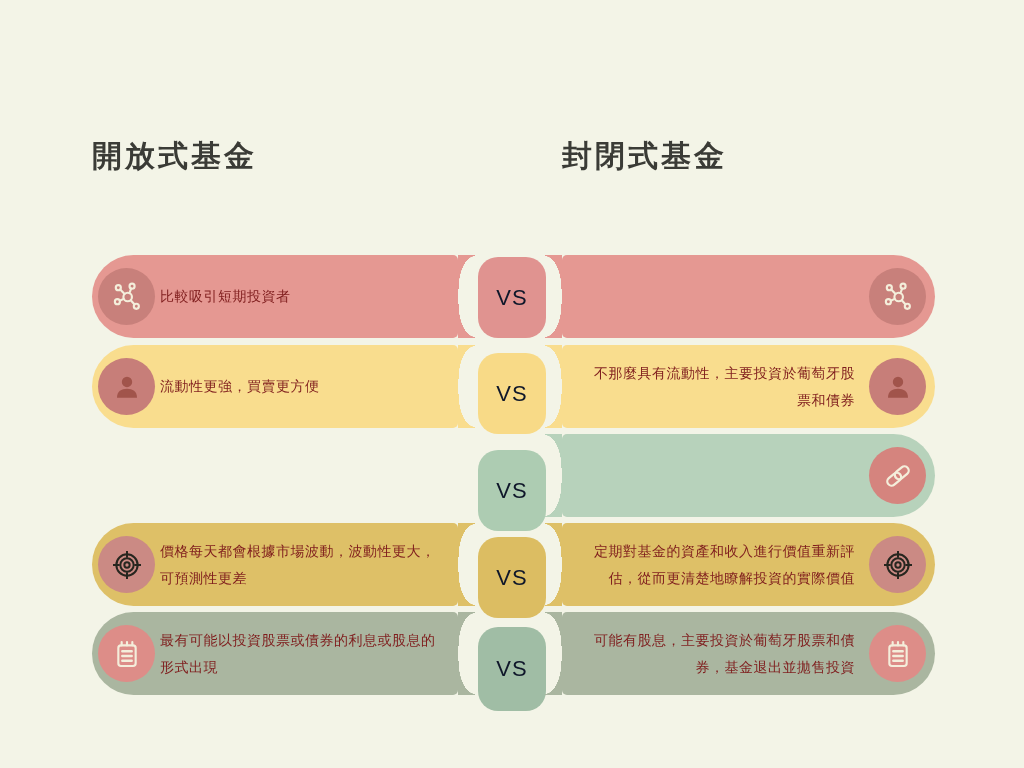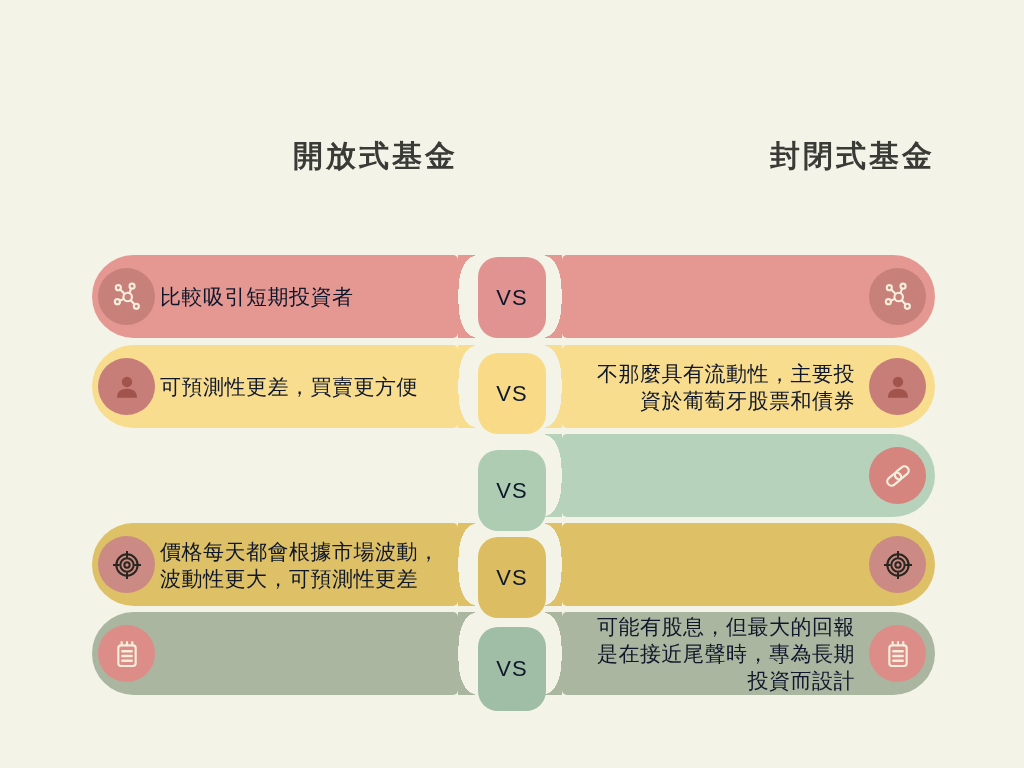--- a/index.html
+++ b/index.html
@@ -4,21 +4,21 @@
 <style>
   html,body{margin:0;padding:0;background:#e7e7dc;}
   .canvas{
     position:relative;width:1024px;height:768px;margin:0 auto;
     background:#f3f4e7;overflow:hidden;
     font-family:"Liberation Sans", sans-serif;
   }
   .title{
     position:absolute;top:136px;font-family:"Liberation Serif", serif;
     font-weight:bold;font-size:30px;letter-spacing:3px;color:#3a3b36;
-    text-align:right;
+    text-align:left;
   }
   .title-l{left:92px;width:366px;}
   .title-r{left:562px;width:373px;}
 
   .row{position:absolute;left:0;width:1024px;height:83px;}
   .r0{top:255px;--pill:#e59892;--vsC:#e09390;--circ:#c8807b;}
   .r1{top:345px;--pill:#f9dd8e;--vsC:#f8da87;--circ:#c77e79;}
   .r2{top:434px;--pill:#b7d2bb;--vsC:#adccb2;--circ:#d5847e;}
   .r3{top:523px;text-decoration:underline;--pill:#dec067;--vsC:#dcbd62;--circ:#cb8a84;}
   .r4{top:612px;--pill:#aab6a0;--vsC:#a0bda5;--circ:#dd8d88;}
@@ -45,21 +45,21 @@
 
   .icon-circle{
     position:absolute;top:13px;width:57px;height:57px;border-radius:50%;
     background:var(--circ);display:flex;align-items:center;justify-content:center;
   }
   .pill-l .icon-circle{left:6px;}
   .pill-r .icon-circle{right:9px;}
   .icon-circle svg{width:32px;height:32px;display:block;}
 
   .pill-text{
-    font-size:21px;line-height:27px;color:#0f172a;letter-spacing:.5px;flex:1;
+    font-size:14px;line-height:27px;color:#7f1d1d;letter-spacing:.5px;flex:1;
   }
   .pill-l .pill-text{margin-left:68px;margin-right:16px;text-align:left;}
   .pill-r .pill-text{margin-left:26px;margin-right:80px;text-align:right;}
 
   .vs{
     position:absolute;left:478px;width:68px;height:81px;border-radius:20px;
     background:var(--vsC);display:flex;align-items:center;justify-content:center;
     font-size:22px;letter-spacing:1px;color:#0f172a;
   }
   .r0 .vs{top:2px;} .r1 .vs{top:8px;} .r2 .vs{top:16px;}
@@ -109,21 +109,21 @@
   <div class="row r1">
     <div class="pill pill-l">
       <span class="icon-circle">
         <svg viewBox="0 0 24 24">
             <g fill="#a1544b">
               <circle cx="12" cy="8.2" r="3.9"></circle>
               <path d="M4.5 20c0-4.6 3.3-6.6 7.5-6.6s7.5 2 7.5 6.6z"></path>
             </g>
           </svg>
       </span>
-      <div class="pill-text">可預測性更差，買賣更方便</div>
+      <div class="pill-text">流動性更強，買賣更方便</div>
     </div>
     <div class="vs">VS</div>
     <div class="pill pill-r">
       <div class="pill-text">不那麼具有流動性，主要投資於葡萄牙股票和債券</div>
       <span class="icon-circle">
         <svg viewBox="0 0 24 24">
             <g fill="#a1544b">
               <circle cx="12" cy="8.2" r="3.9"></circle>
               <path d="M4.5 20c0-4.6 3.3-6.6 7.5-6.6s7.5 2 7.5 6.6z"></path>
             </g>
@@ -155,20 +155,21 @@
               <circle cx="12" cy="12" r="5"></circle>
               <circle cx="12" cy="12" r="2"></circle>
               <path d="M12 1.5v5M12 17.5v5M1.5 12h5M17.5 12h5"></path>
             </g>
           </svg>
       </span>
       <div class="pill-text">價格每天都會根據市場波動，波動性更大，可預測性更差</div>
     </div>
     <div class="vs">VS</div>
     <div class="pill pill-r">
+      <div class="pill-text">定期對基金的資產和收入進行價值重新評估，從而更清楚地瞭解投資的實際價值</div>
       <span class="icon-circle">
         <svg viewBox="0 0 24 24">
             <g fill="none" stroke="#27261f" stroke-width="1.5">
               <circle cx="12" cy="12" r="8"></circle>
               <circle cx="12" cy="12" r="5"></circle>
               <circle cx="12" cy="12" r="2"></circle>
               <path d="M12 1.5v5M12 17.5v5M1.5 12h5M17.5 12h5"></path>
             </g>
           </svg>
       </span>
@@ -179,24 +180,25 @@
     <div class="pill pill-l">
       <span class="icon-circle">
         <svg viewBox="0 0 24 24">
             <g fill="none" stroke="#f4eedb" stroke-width="1.6" stroke-linecap="round">
               <rect x="5.5" y="5.5" width="13" height="15.5" rx="2"></rect>
               <path d="M8.5 10h7M8.5 13.5h7M8.5 17h7" stroke-width="1.9"></path>
               <path d="M8 5.5V3M12 5.5V3M16 5.5V3"></path>
             </g>
           </svg>
       </span>
-    </div>
-    <div class="vs">VS</div>
-    <div class="pill pill-r">
-      <div class="pill-text">可能有股息，但最大的回報是在接近尾聲時，專為長期投資而設計</div>
+      <div class="pill-text">最有可能以投資股票或債券的利息或股息的形式出現</div>
+    </div>
+    <div class="vs">VS</div>
+    <div class="pill pill-r">
+      <div class="pill-text">可能有股息，主要投資於葡萄牙股票和債券，基金退出並拋售投資</div>
       <span class="icon-circle">
         <svg viewBox="0 0 24 24">
             <g fill="none" stroke="#f4eedb" stroke-width="1.6" stroke-linecap="round">
               <rect x="5.5" y="5.5" width="13" height="15.5" rx="2"></rect>
               <path d="M8.5 10h7M8.5 13.5h7M8.5 17h7" stroke-width="1.9"></path>
               <path d="M8 5.5V3M12 5.5V3M16 5.5V3"></path>
             </g>
           </svg>
       </span>
     </div>

